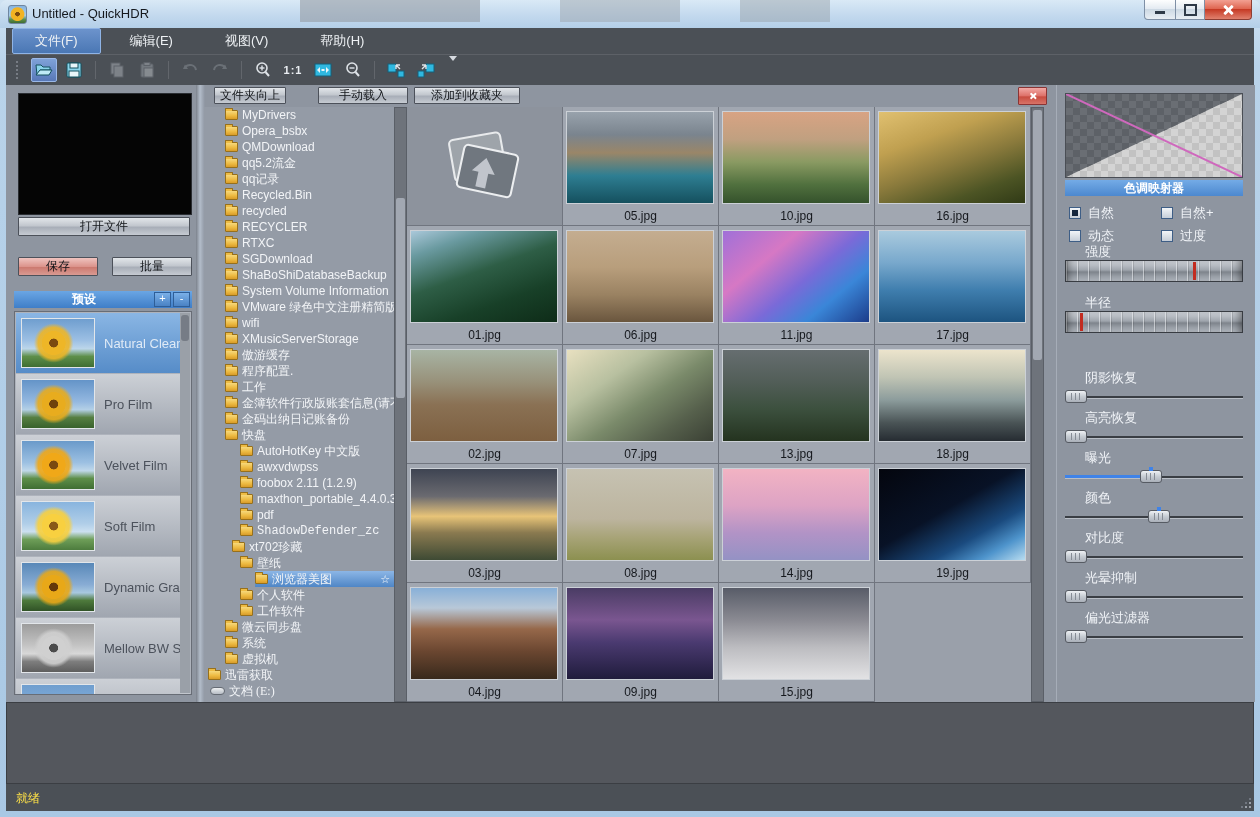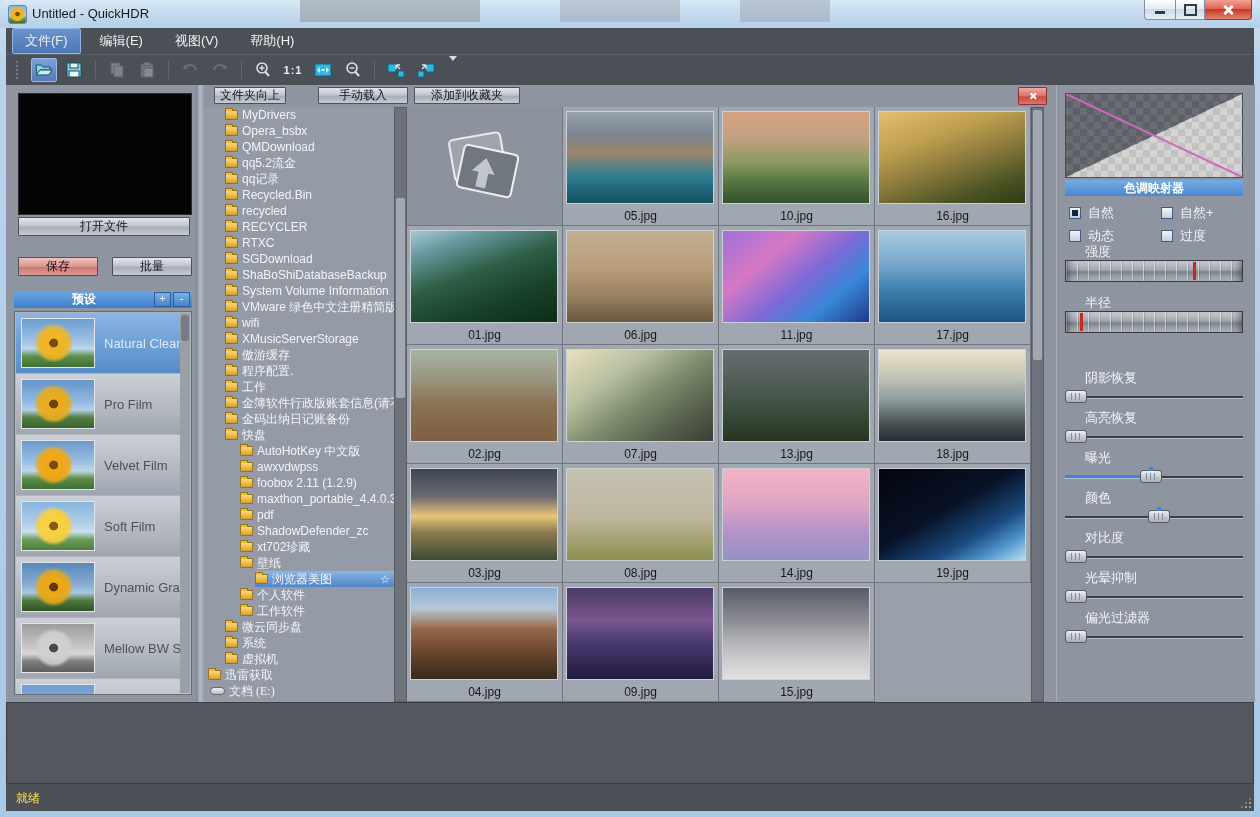--- a/index.html
+++ b/index.html
@@ -29,21 +29,21 @@
     background:linear-gradient(180deg,#f2a092 0%,#df6752 45%,#c63b26 50%,#e0816e 100%);}
   .glyph-min{width:10px;height:3px;background:#2e3a48;margin-top:6px;}
   .glyph-max{width:9px;height:8px;border:2px solid #2e3a48;}
   .glyph-close{position:relative;width:12px;height:12px;}
   .glyph-close::before,.glyph-close::after{content:"";position:absolute;left:5px;top:0;width:3px;height:12px;background:#fff;border-radius:1px;}
   .glyph-close::before{transform:rotate(45deg);}
   .glyph-close::after{transform:rotate(-45deg);}
 
   
   .menubar{left:6px;top:28px;width:1248px;height:26px;background:#4b5056;display:flex;align-items:center;padding-left:6px;box-sizing:border-box;}
-  .menu-item{color:#eef1f4;font-size:13px;padding:3px 12px;margin-right:6px;border:1px solid transparent;border-radius:2px;}
+  .menu-item{color:#eef1f4;font-size:13px;padding:3px 22px;margin-right:6px;border:1px solid transparent;border-radius:2px;}
   .menu-item.active{background:linear-gradient(180deg,#6c93cc,#4a77b4);border-color:#8fb4e6;}
   .toolbar{left:6px;top:54px;width:1248px;height:31px;background:#4b5056;border-top:1px solid #5d6167;
     display:flex;align-items:center;padding-left:10px;box-sizing:border-box;}
   .tb-grip{width:3px;height:18px;border-left:2px dotted #777c84;margin-right:8px;}
   .tbi{width:24px;height:22px;display:flex;align-items:center;justify-content:center;margin:0 2px;border:1px solid transparent;border-radius:2px;}
   .tbi.active{background:linear-gradient(180deg,#7fa2d8,#5878b8);border-color:#9ab8e8;}
   .tbi.disabled{opacity:.4;}
   .tb-sep{width:1px;height:18px;background:#62666c;margin:0 6px;}
   .tb-112{color:#e9edf1;font-size:11px;font-weight:bold;letter-spacing:1px;}
   .tb-overflow{width:0;height:0;border-left:4px solid transparent;border-right:4px solid transparent;border-top:5px solid #d6dae0;margin-left:8px;margin-top:8px;}
@@ -528,28 +528,28 @@
 
       </span>
     </div>
       <div class="tree-row" style="padding-left: 36px;">
       <span class="trc">
         <span class="ticon"></span>
         <span class="tlabel">pdf</span>
 
       </span>
     </div>
-      <div class="tree-row" style="padding-left: 36px;">
+      <div class="tree-row" style="padding-left: 36px; font-family: Liberation Mono, monospace;">
       <span class="trc">
         <span class="ticon"></span>
         <span class="tlabel">ShadowDefender_zc</span>
 
       </span>
     </div>
-      <div class="tree-row" style="padding-left: 36px;">
+      <div class="tree-row" style="padding-left: 28px;">
       <span class="trc">
         <span class="ticon"></span>
         <span class="tlabel">xt702珍藏</span>
 
       </span>
     </div>
       <div class="tree-row" style="padding-left: 36px;">
       <span class="trc">
         <span class="ticon"></span>
         <span class="tlabel">壁纸</span>

